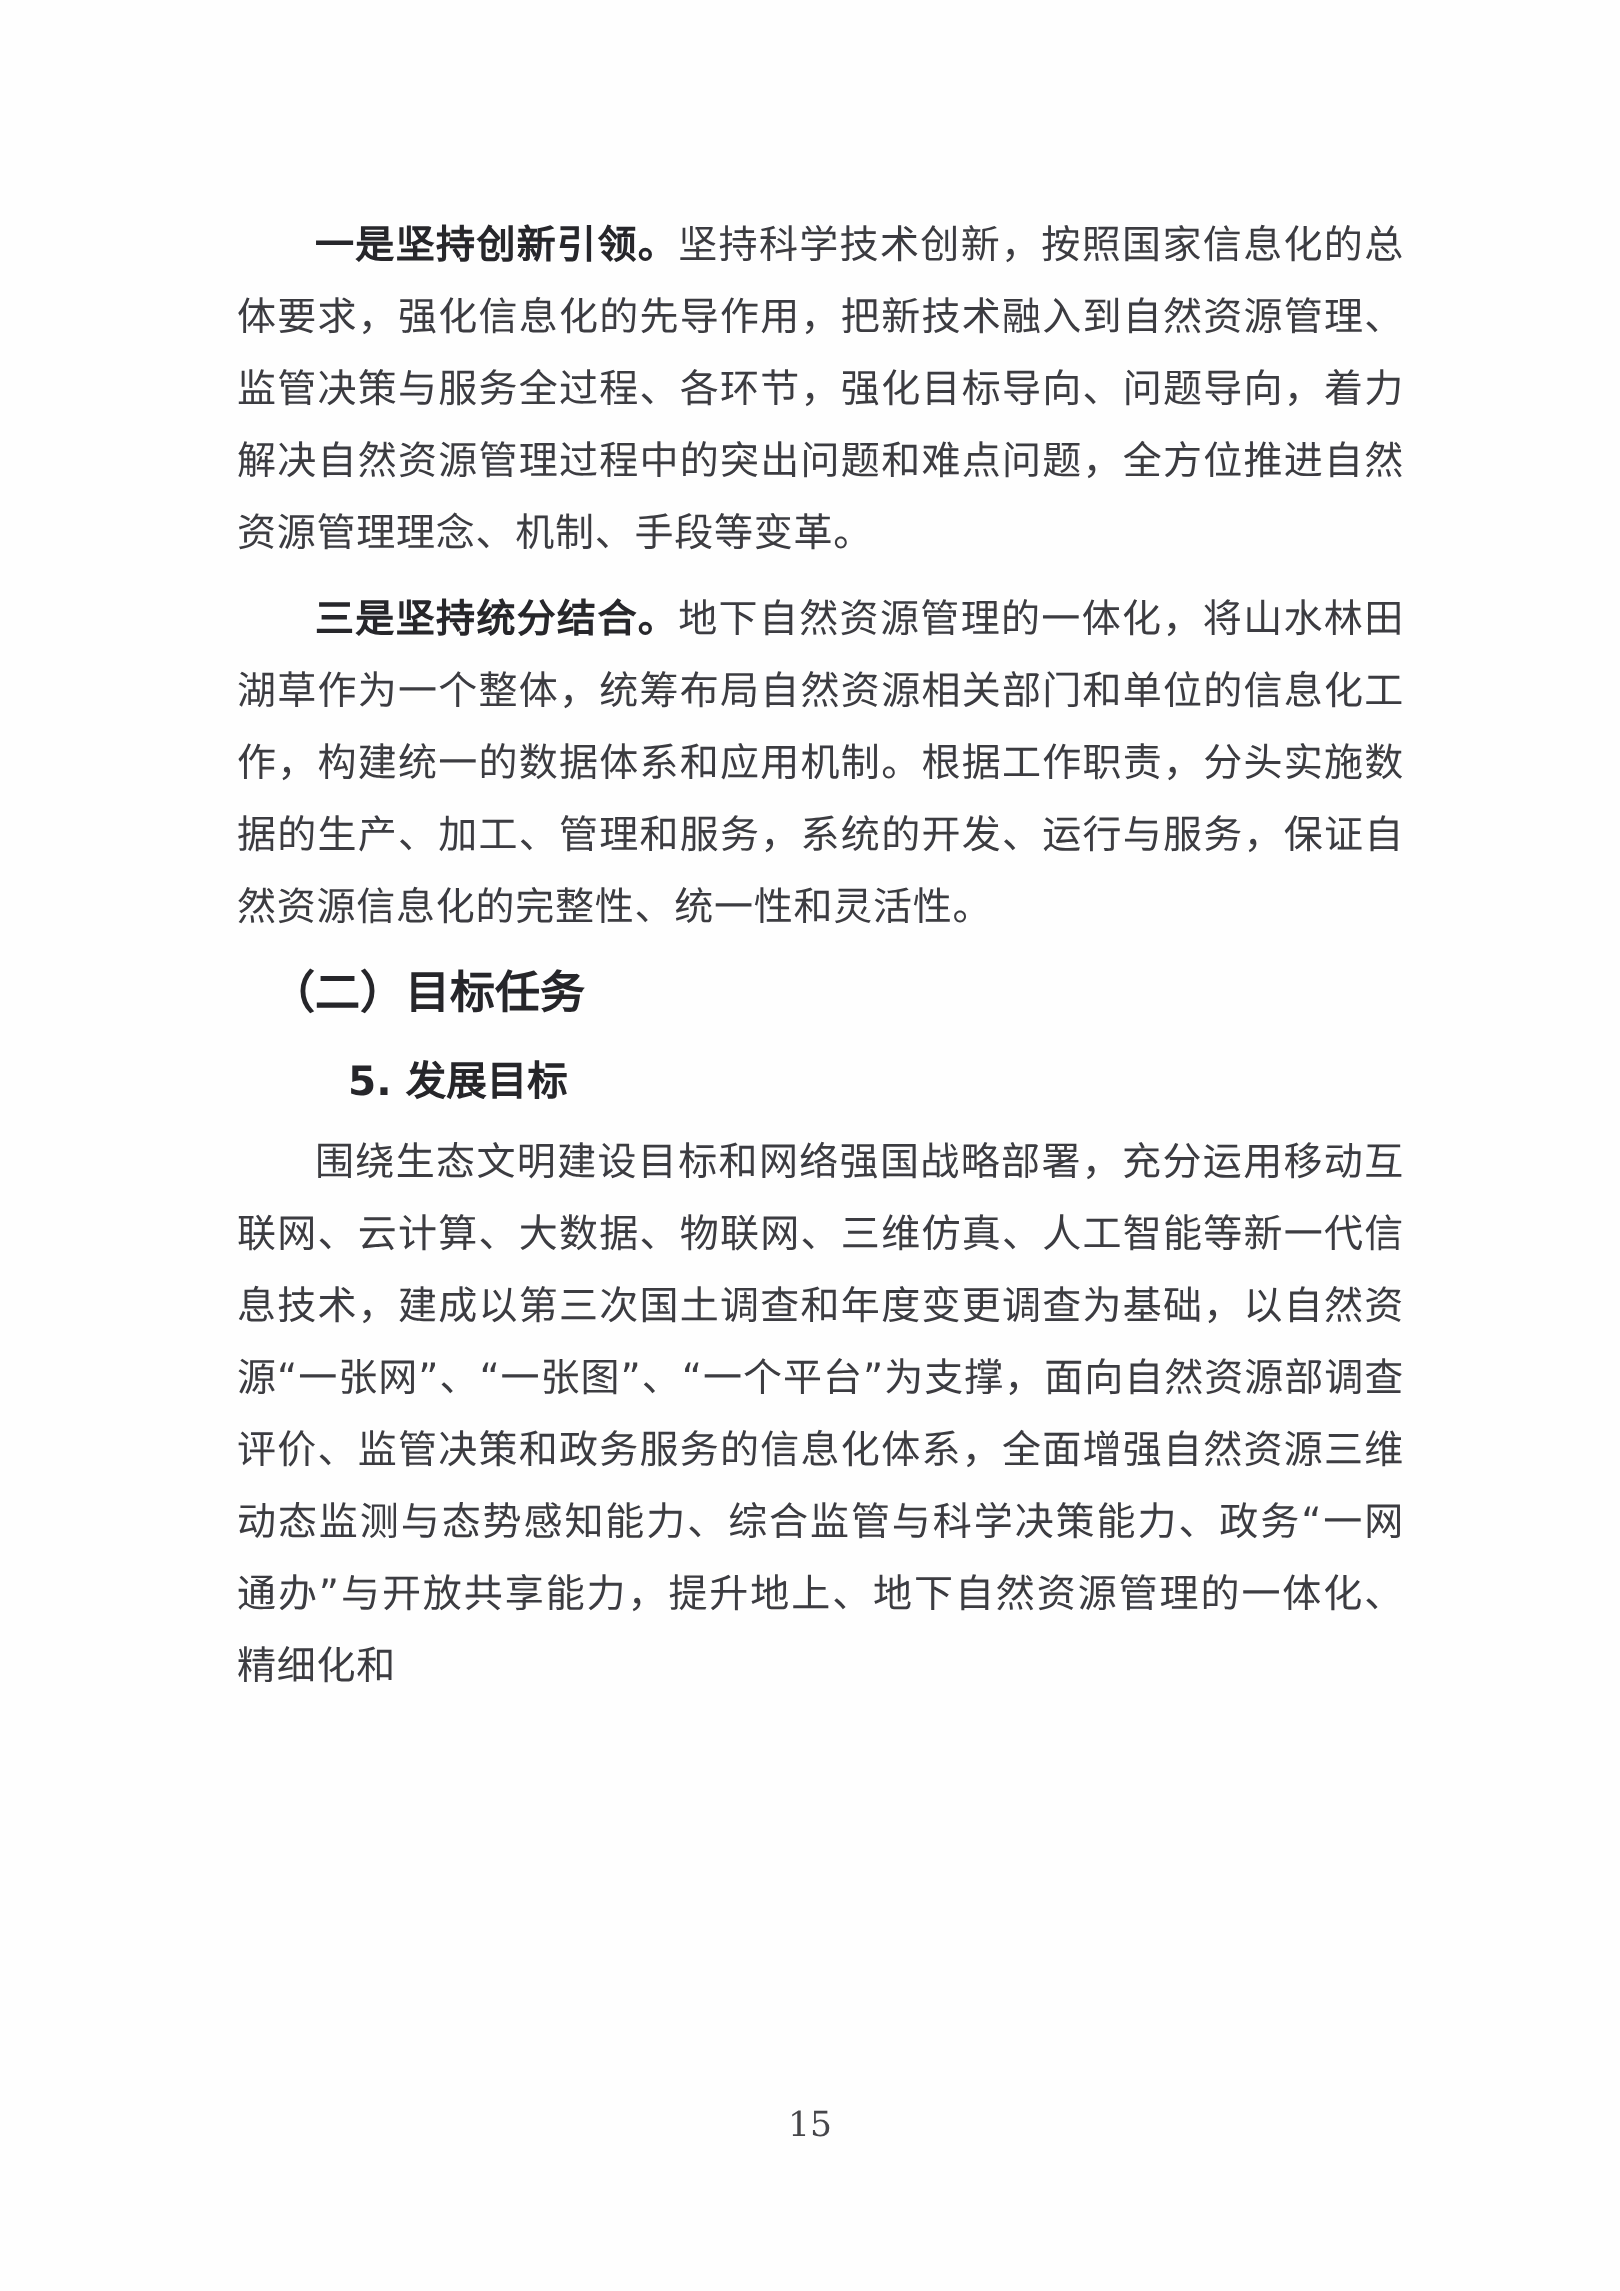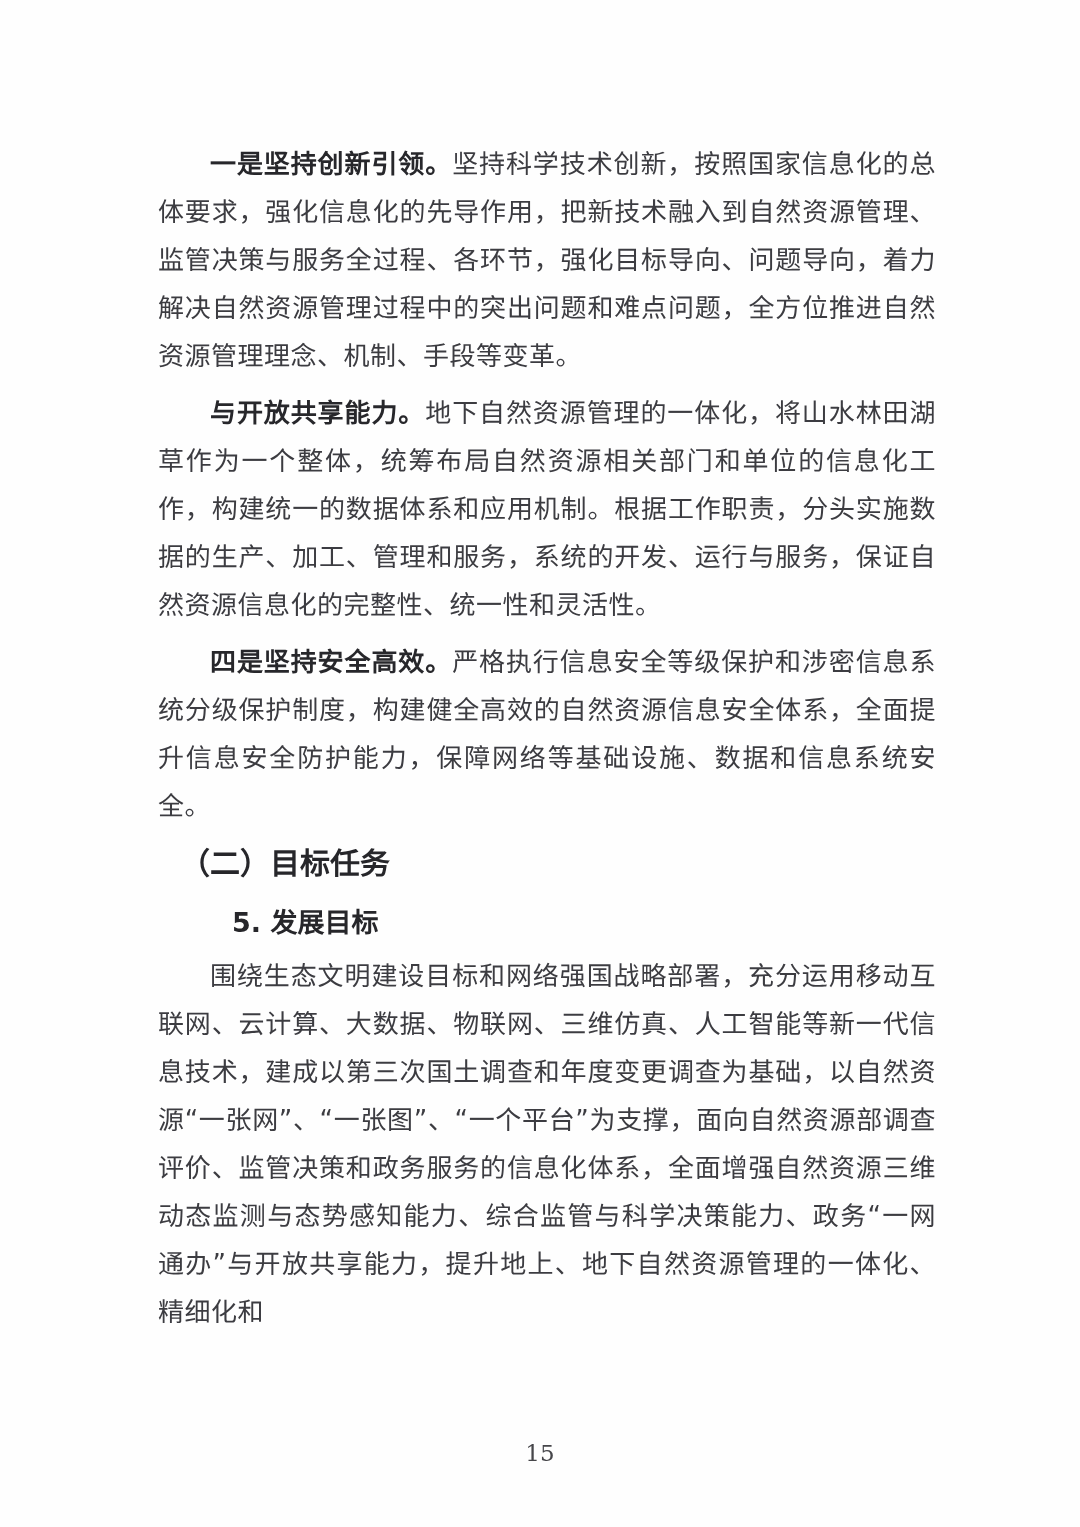--- a/index.html
+++ b/index.html
@@ -46,41 +46,40 @@
   h3.subsec-heading {
     margin: 4px 0 6px 0;
     padding-left: 74px;
     font-size: 27px;
     font-weight: 700;
     line-height: 46px;
     color: #26262a;
   }
   .page-number {
     position: absolute;
-    top: 1440px;
+    top: 1404px;
     left: 0;
     width: 1080px;
     text-align: center;
     font-family: "DejaVu Serif", serif;
     font-size: 23px;
     color: #46464a;
   }
 </style>
 </head>
 <body>
 
 <div class="page">
   <main class="content">
 
     <p class="para"><span class="lead">一是坚持创新引领。</span><span class="body-text">坚持科学技术创新，按照国家信息化的总体要求，强化信息化的先导作用，把新技术融入到自然资源管理、监管决策与服务全过程、各环节，强化目标导向、问题导向，着力解决自然资源管理过程中的突出问题和难点问题，全方位推进自然资源管理理念、机制、手段等变革。</span></p>
 
 
-    <p class="para"><span class="lead">与开放共享能力。</span><span class="body-text">地下自然资源管理的一体化，将山水林田湖草作为一个整体，统筹布局自然资源相关部门和单位的信息化工作，构建统一的数据体系和应用机制。根据工作职责，分头实施数据的生产、加工、管理和服务，系统的开发、运行与服务，保证自然资源信息化的完整性、统一性和灵活性。</span></p>
+    <p class="para"><span class="lead">三是坚持统分结合。</span><span class="body-text">地下自然资源管理的一体化，将山水林田湖草作为一个整体，统筹布局自然资源相关部门和单位的信息化工作，构建统一的数据体系和应用机制。根据工作职责，分头实施数据的生产、加工、管理和服务，系统的开发、运行与服务，保证自然资源信息化的完整性、统一性和灵活性。</span></p>
 
-    <p class="para"><span class="lead">四是坚持安全高效。</span><span class="body-text">严格执行信息安全等级保护和涉密信息系统分级保护制度，构建健全高效的自然资源信息安全体系，全面提升信息安全防护能力，保障网络等基础设施、数据和信息系统安全。</span></p>
 
     <h2 class="sec-heading">（二）目标任务</h2>
 
     <h3 class="subsec-heading">5. 发展目标</h3>
 
     <p class="para">围绕生态文明建设目标和网络强国战略部署，充分运用移动互联网、云计算、大数据、物联网、三维仿真、人工智能等新一代信息技术，建成以第三次国土调查和年度变更调查为基础，以自然资源“一张网”、“一张图”、“一个平台”为支撑，面向自然资源部调查评价、监管决策和政务服务的信息化体系，全面增强自然资源三维动态监测与态势感知能力、综合监管与科学决策能力、政务“一网通办”与开放共享能力，提升地上、地下自然资源管理的一体化、精细化和</p>
 
   </main>
 
   <div class="page-number">15</div>

